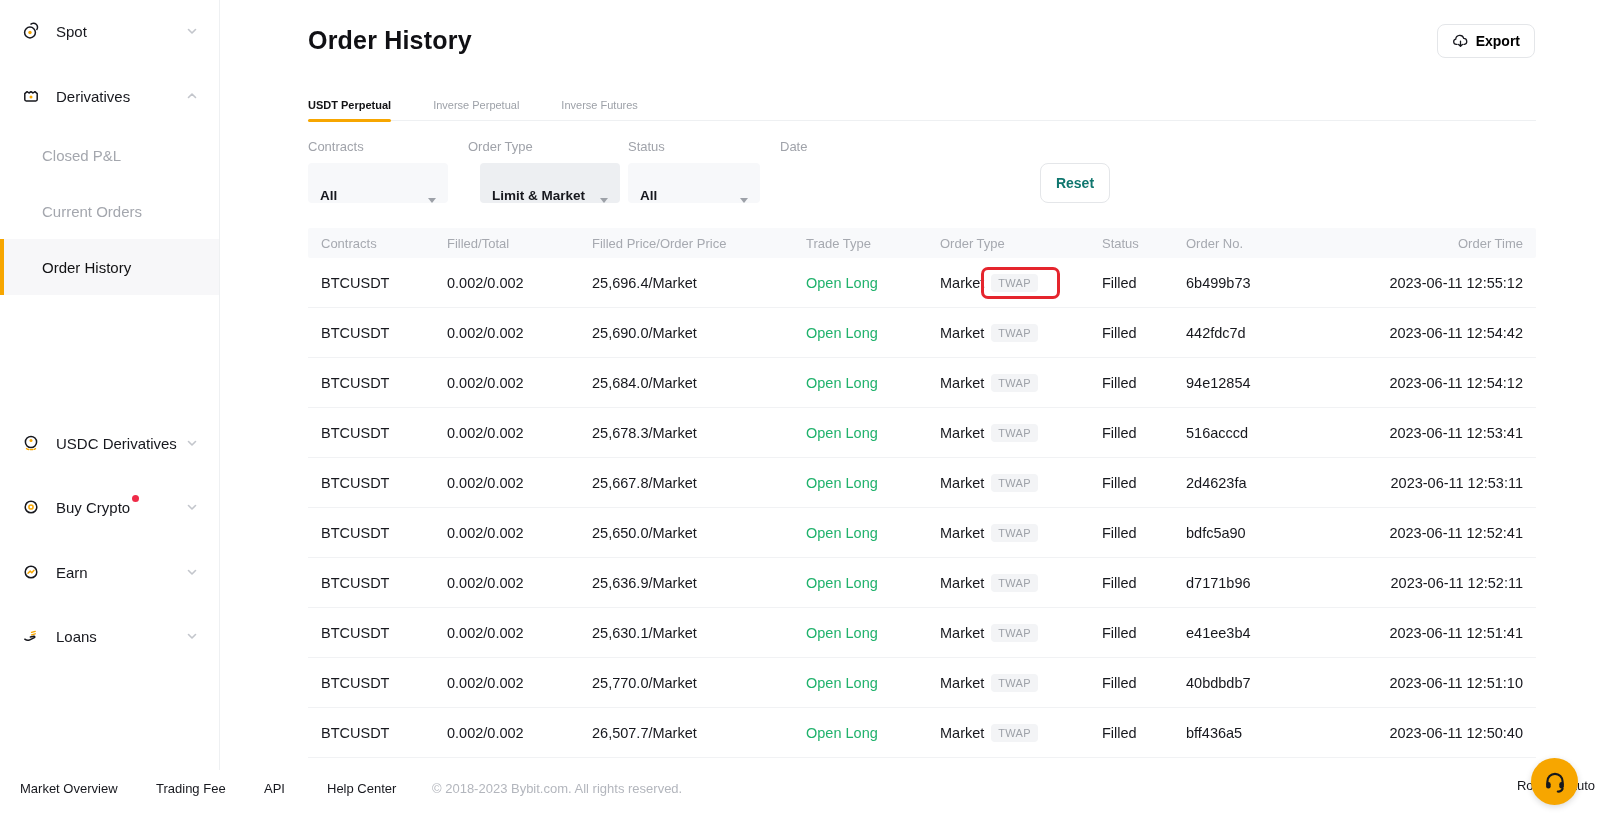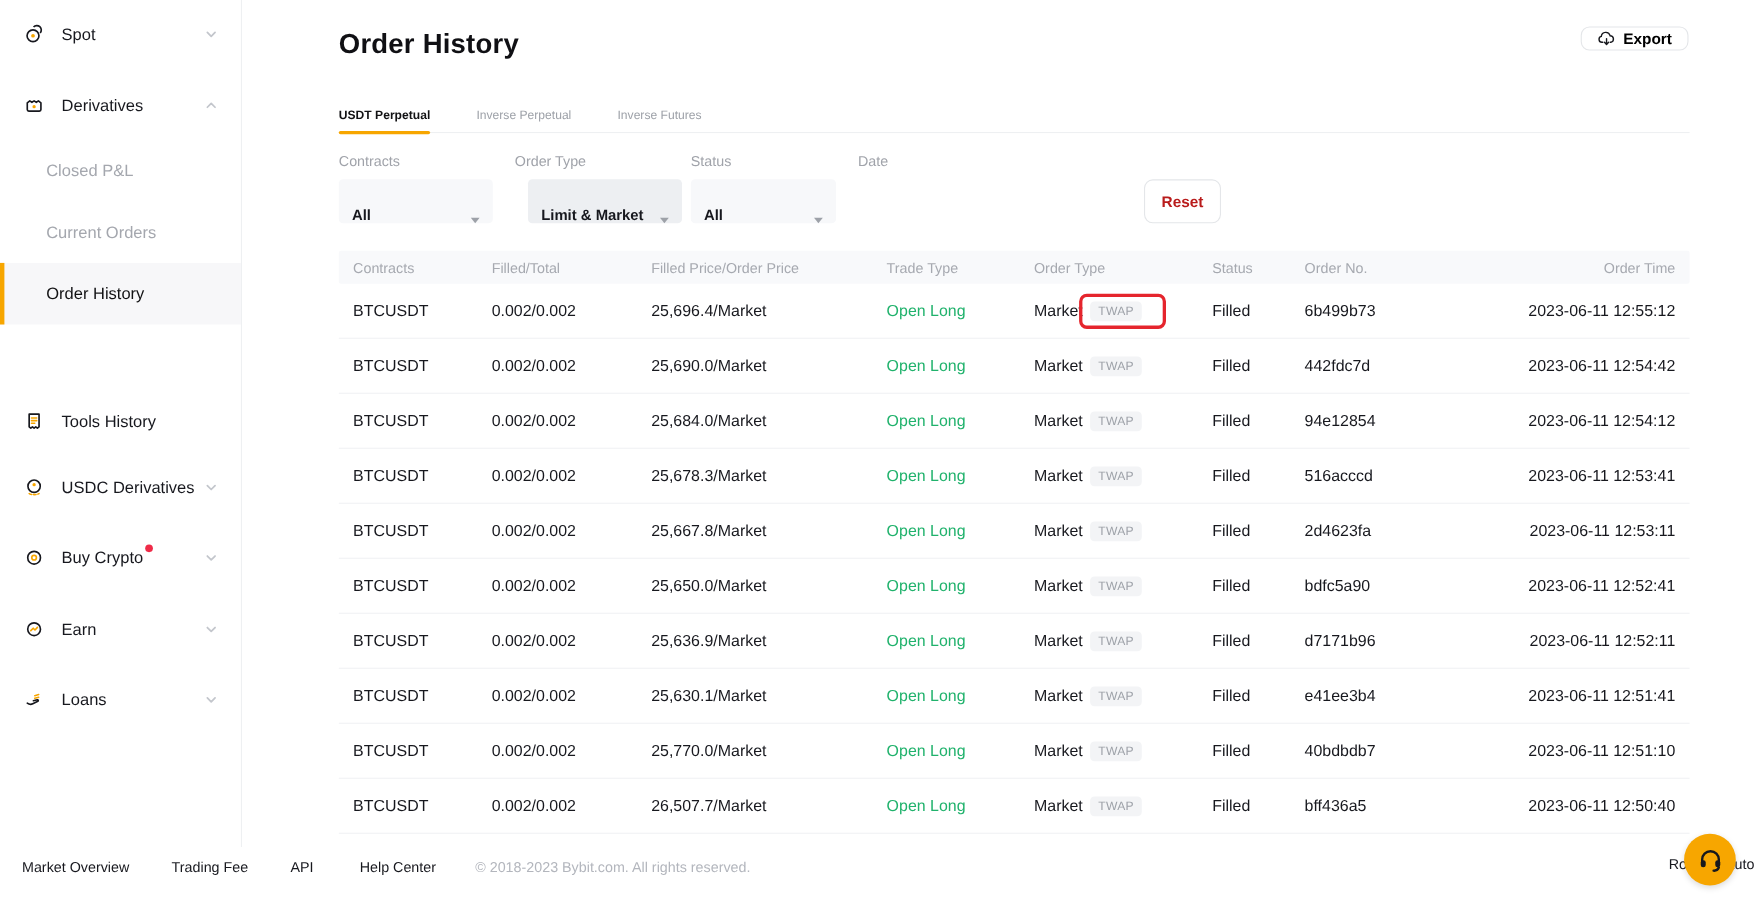--- a/index.html
+++ b/index.html
@@ -18,21 +18,21 @@
   .nav-item.sub.active .nlabel { color:#121214; font-weight:500; }
   .active-bar { position:absolute; left:0; top:0; bottom:0; width:4px; background:#f7a600; }
   .chev { position:absolute; right:20px; width:14px; height:14px; }
   .red-dot { position:absolute; top:-4px; right:-9px; width:7px; height:7px;
              border-radius:50%; background:#ef2b48; }
 
   
   .main { position:absolute; left:276px; top:0; right:0; height:770px; }
   .page-title { position:absolute; left:32px; top:26px; font-size:25px; font-weight:700;
                 color:#101014; letter-spacing:.2px; }
-  .export-btn { position:absolute; top:24px; right:65px; height:22px; padding:0 14px;
+  .export-btn { position:absolute; top:24px; right:65px; height:34px; padding:0 14px;
                 display:flex; align-items:center; gap:7px; background:#fff;
                 border:1px solid #e4e6e9; border-radius:8px; font-size:14px; font-weight:600;
                 cursor:pointer;justify-content:space-between; }
 
   .tabs { position:absolute; left:32px; right:64px; top:89px; height:32px;
           display:flex; gap:42px; border-bottom:1px solid #eef0f2; }
   .tab { font-size:11px; color:#9da1a8; display:flex; align-items:center;
          position:relative; cursor:pointer; }
   .tab.active { color:#121214; font-weight:700; }
   .tab.active::after { content:""; position:absolute; left:0; right:0; bottom:-2px;
@@ -46,21 +46,21 @@
   .fctrl .caret { width:0; height:0; border-left:4.5px solid transparent;
                   border-right:4.5px solid transparent; border-top:5.5px solid #9da1a8;
                   margin-left:auto; }
   .ctrl-contracts { left:32px;  width:140px; }
   .ctrl-ordertype { left:204px; width:140px; background:#edeff2; }
   .ctrl-status    { left:352px; width:132px; }
   .ctrl-date      { left:504px; width:232px; gap:8px; justify-content:center; }
   .date-arrow { color:#9da1a8; font-size:14px; line-height:1; }
   .reset-btn { position:absolute; left:764px; top:163px; width:70px; height:40px;
                background:#fff; border:1px solid #e4e6e9; border-radius:8px;
-               font-size:14px; font-weight:700; color:#b91c1c; cursor:pointer; }
+               font-size:14px; font-weight:700; color:#0f766e; cursor:pointer; }
 
   
   .table { position:absolute; left:32px; right:64px; top:228px; }
   .grid { display:grid; grid-template-columns:126px 145px 214px 134px 162px 84px 170px 1fr; }
   .thead { height:30px; align-items:center; background:#f8f9fb; color:#a6a9b0;
            font-size:13px; border-radius:2px; }
   .trow { height:50px; align-items:center; font-size:14.5px; color:#17181e;
           border-bottom:1px solid #f1f2f4; }
   .c { padding-left:13px; white-space:nowrap; }
   .c.right { text-align:right; padding-right:13px; padding-left:0; }
@@ -129,29 +129,20 @@
   <div class="nav-item sub" style="top:183px">
     <span class="nlabel">Current Orders</span>
   </div>
 
   <div class="nav-item sub active" style="top:239px">
     <span class="active-bar"></span>
     <span class="nlabel">Order History</span>
   </div>
 
 
-  <div class="nav-item" style="top:355px">
-    <span class="nicon">
-      <svg width="20" height="20" viewBox="0 0 20 20" fill="none">
-          <path d="M5.5 3.5h9V15l-1.5 1.2L11.5 15 10 16.2 8.5 15 7 16.2 5.5 15z" stroke="#17181e" stroke-width="1.5" stroke-linejoin="round"></path>
-          <path d="M7.6 7h4.8M7.6 9.4h4.8M7.6 11.8h3" stroke="#f7a600" stroke-width="1.4" stroke-linecap="round"></path>
-        </svg>
-    </span>
-    <span class="nlabel">Tools History</span>
-  </div>
 
   <div class="nav-item" style="top:415px">
     <span class="nicon">
       <svg width="20" height="20" viewBox="0 0 20 20" fill="none">
           <circle cx="10" cy="9" r="5.6" stroke="#17181e" stroke-width="1.5"></circle>
           <circle cx="10" cy="7.6" r="1.5" fill="#f7a600"></circle>
           <path d="M5.5 15.6c1.2 1.4 7.8 1.4 9 0" stroke="#f7a600" stroke-width="1.4" stroke-linecap="round" stroke-dasharray="2.4 1.6"></path>
         </svg>
     </span>
     <span class="nlabel">USDC Derivatives</span>

